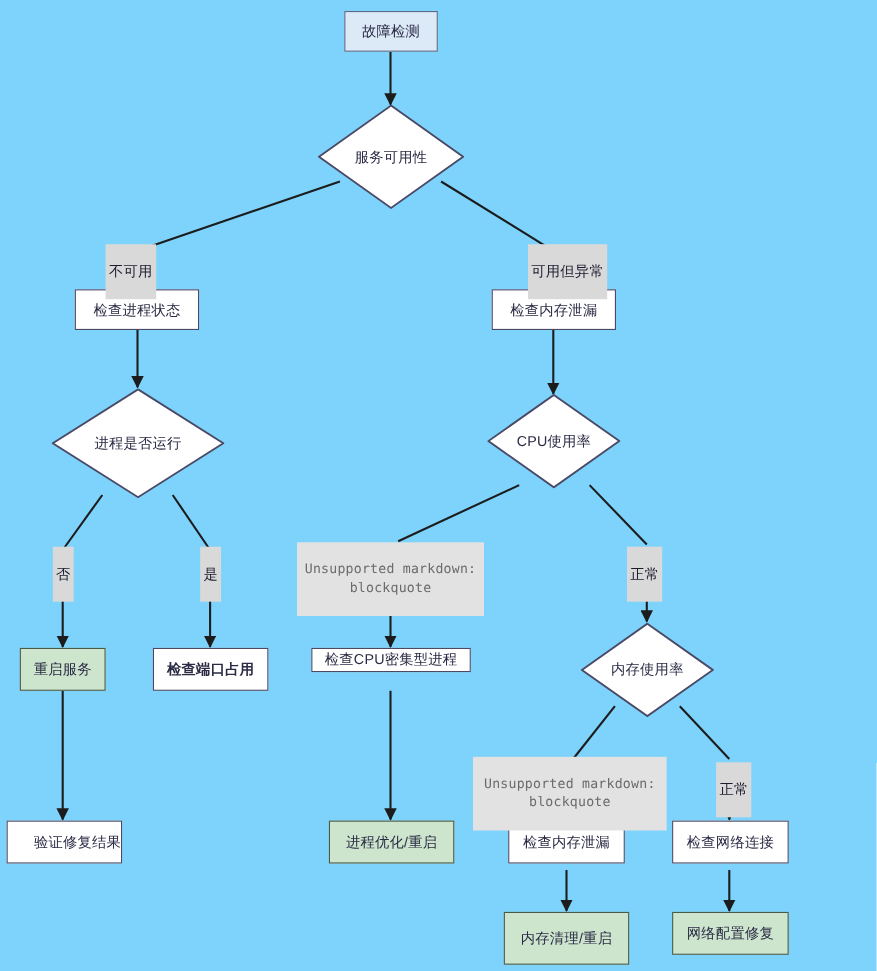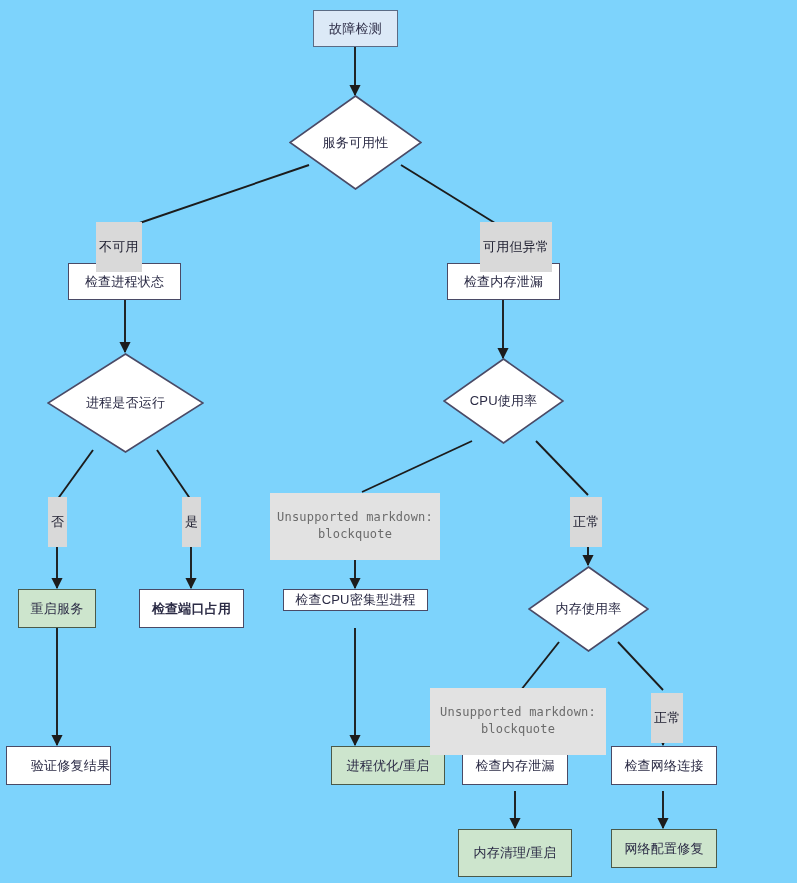--- a/index.html
+++ b/index.html
@@ -195,21 +195,21 @@
     <svg viewBox="0 0 121 86" preserveAspectRatio="none">
       <polygon points="60.5,1 120,43 60.5,85 1,43" fill="#ffffff" stroke="#4a4a66" stroke-width="1.7"></polygon>
     </svg>
     <div class="diamond-label">内存使用率</div>
   </div>
 
   <div class="node box" style="left:6px; top:746px; width:105px; height:39px;padding-left:24px;">
     <span>验证修复结果</span>
   </div>
 
-  <div class="node box green" style="left:299px; top:746px; width:114px; height:39px;margin-left:32px;">
+  <div class="node box green" style="left:299px; top:746px; width:114px; height:39px;">
     <span>进程优化/重启</span>
   </div>
 
   <div class="node box" style="left:462px; top:746px; width:106px; height:39px;">
     <span>检查内存泄漏</span>
   </div>
 
   <div class="node box" style="left:611px; top:746px; width:106px; height:39px;">
     <span>检查网络连接</span>
   </div>

